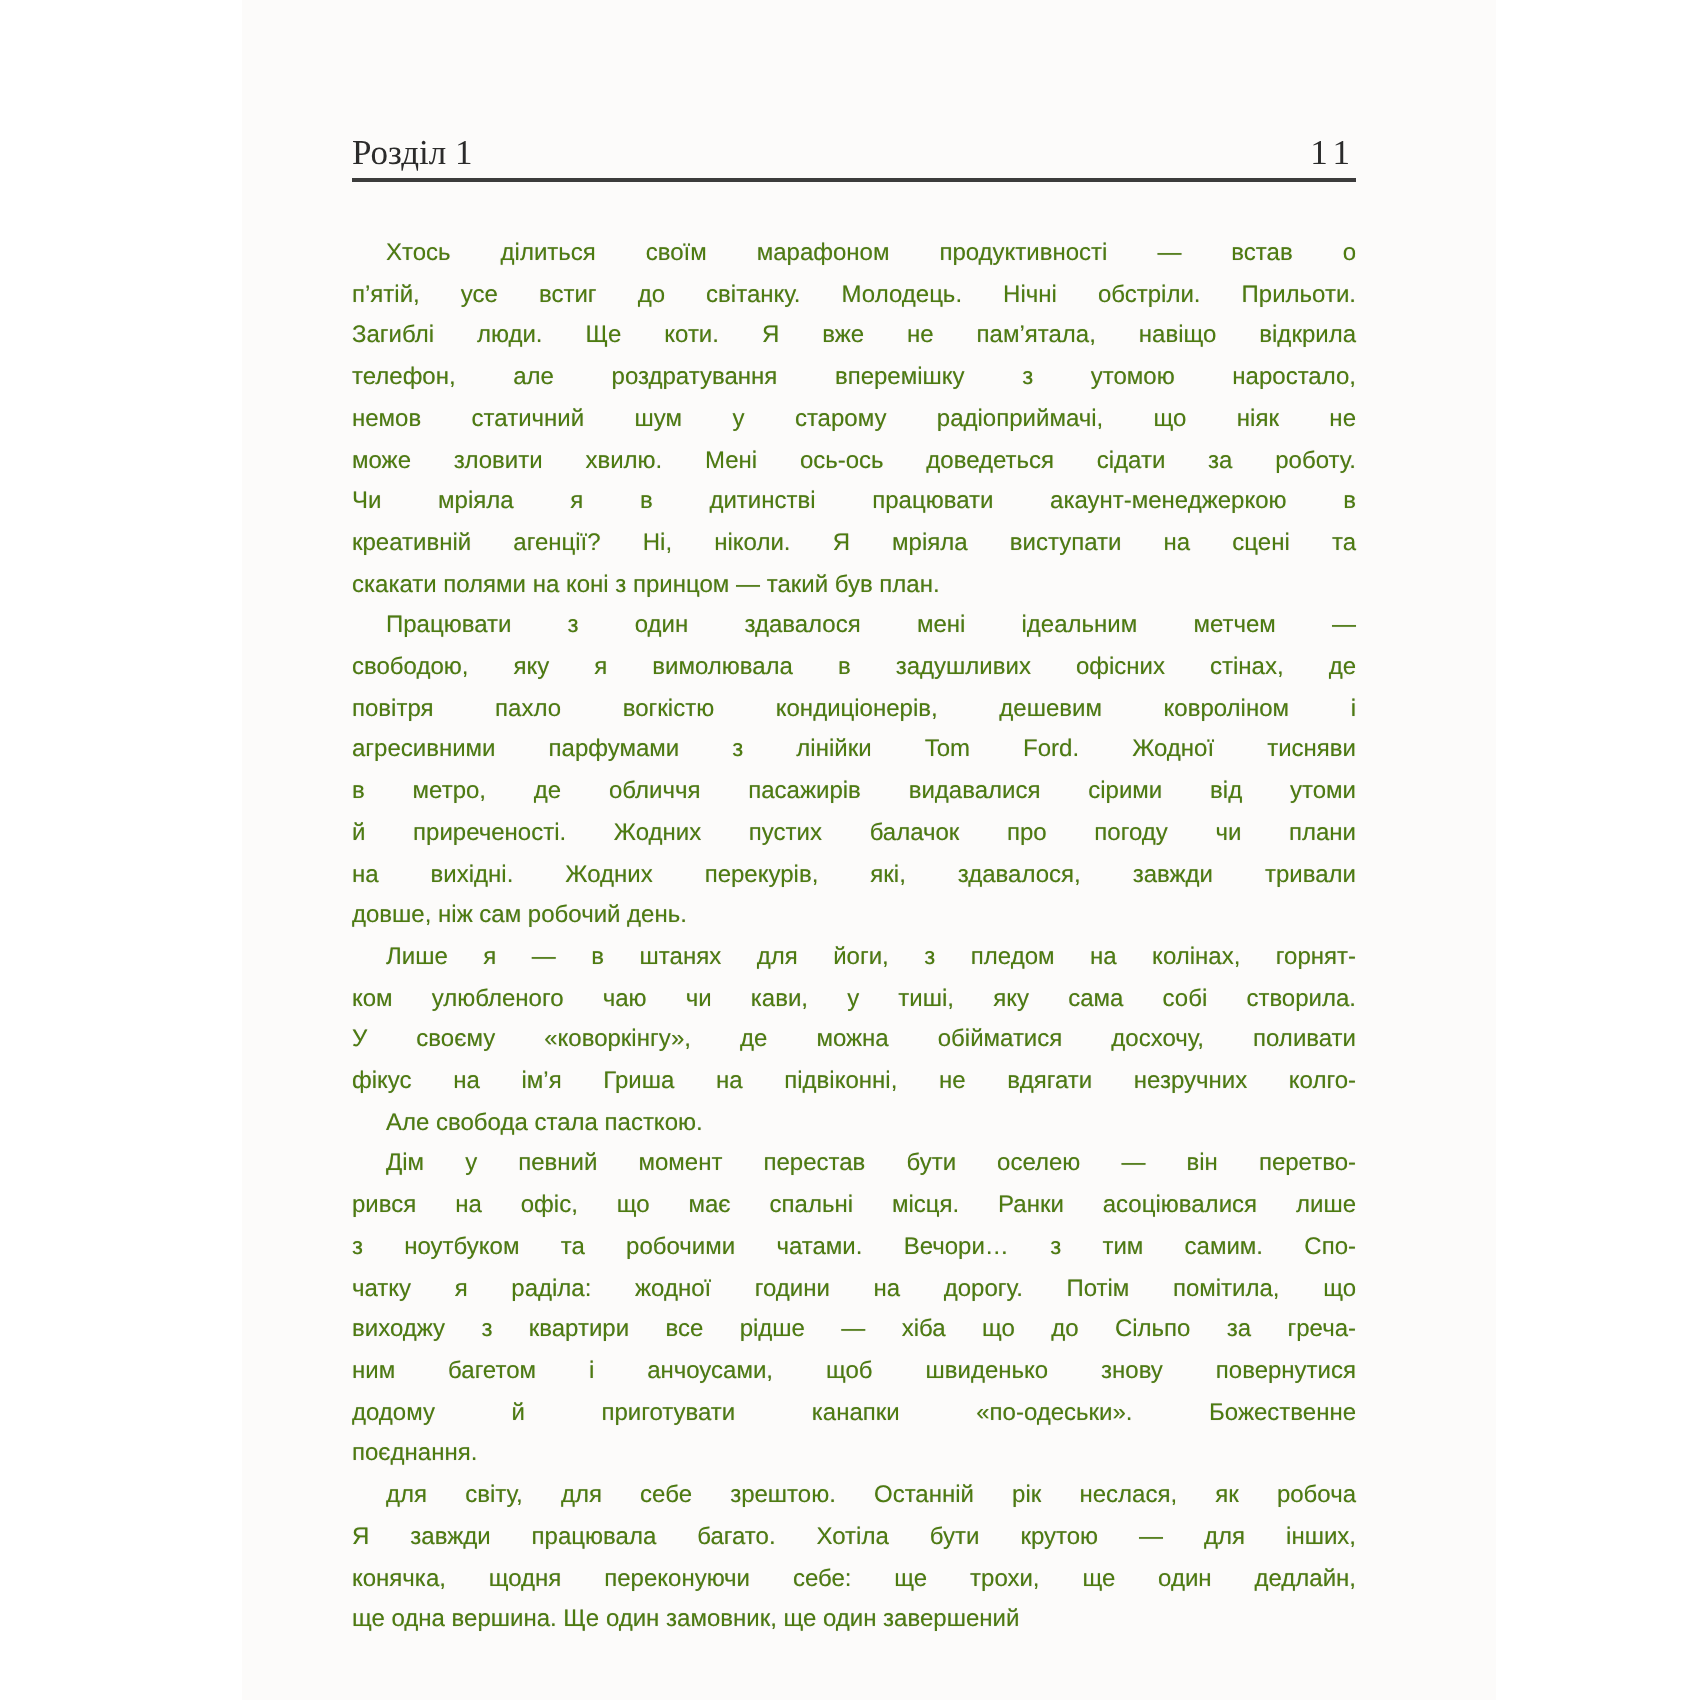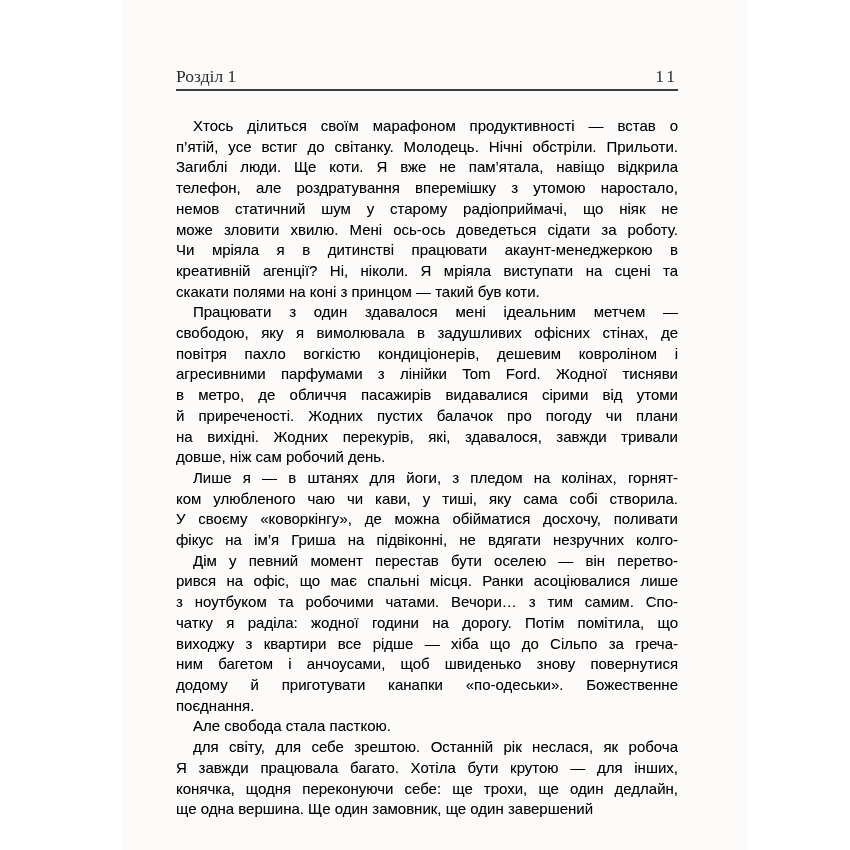--- a/index.html
+++ b/index.html
@@ -40,23 +40,23 @@
     color: #2b2b2b;
     padding-bottom: 3px;
     border-bottom: 2px solid #3c3c3c;
   }
   .page-number {
     letter-spacing: 3px;
   }
   .body-text {
     margin-top: 25px;
     font-family: "Liberation Sans", sans-serif;
-    font-size: 15px;
+    font-size: 12px;
     line-height: 20.7px;
-    color: #000000;
+    color: #4d7c0f;
     text-shadow: 0 0 0.4px rgba(20,20,20,0.35);
   }
   p.para {
     margin: 0;
     padding: 0;
   }
   .line {
     display: block;
     text-align: justify;
     text-align-last: justify;
@@ -82,50 +82,50 @@
     <div class="body-text">
         <p class="para">
           <span class="line">Хтось ділиться своїм марафоном продуктивності — встав о</span>
           <span class="line">п’ятій, усе встиг до світанку. Молодець. Нічні обстріли. Прильоти.</span>
           <span class="line">Загиблі люди. Ще коти. Я вже не пам’ятала, навіщо відкрила</span>
           <span class="line">телефон, але роздратування вперемішку з утомою наростало,</span>
           <span class="line">немов статичний шум у старому радіоприймачі, що ніяк не</span>
           <span class="line">може зловити хвилю. Мені ось-ось доведеться сідати за роботу.</span>
           <span class="line">Чи мріяла я в дитинстві працювати акаунт-менеджеркою в</span>
           <span class="line">креативній агенції? Ні, ніколи. Я мріяла виступати на сцені та</span>
-          <span class="line last">скакати полями на коні з принцом — такий був коти.</span>
+          <span class="line last">скакати полями на коні з принцом — такий був план.</span>
         </p>
         <p class="para">
           <span class="line">Працювати з один здавалося мені ідеальним метчем —</span>
           <span class="line">свободою, яку я вимолювала в задушливих офісних стінах, де</span>
           <span class="line">повітря пахло вогкістю кондиціонерів, дешевим ковроліном і</span>
           <span class="line">агресивними парфумами з лінійки Tom Ford. Жодної тисняви</span>
           <span class="line">в метро, де обличчя пасажирів видавалися сірими від утоми</span>
           <span class="line">й приреченості. Жодних пустих балачок про погоду чи плани</span>
           <span class="line">на вихідні. Жодних перекурів, які, здавалося, завжди тривали</span>
           <span class="line last">довше, ніж сам робочий день.</span>
         </p>
         <p class="para">
           <span class="line">Лише я — в штанях для йоги, з пледом на колінах, горнят-</span>
           <span class="line">ком улюбленого чаю чи кави, у тиші, яку сама собі створила.</span>
           <span class="line">У своєму «коворкінгу», де можна обійматися досхочу, поливати</span>
           <span class="line">фікус на ім’я Гриша на підвіконні, не вдягати незручних колго-</span>
         </p>
         <p class="para">
+          <span class="line last">Але свобода стала пасткою.</span>
+        </p>
+        <p class="para">
           <span class="line">Дім у певний момент перестав бути оселею — він перетво-</span>
           <span class="line">рився на офіс, що має спальні місця. Ранки асоціювалися лише</span>
           <span class="line">з ноутбуком та робочими чатами. Вечори… з тим самим. Спо-</span>
           <span class="line">чатку я раділа: жодної години на дорогу. Потім помітила, що</span>
           <span class="line">виходжу з квартири все рідше — хіба що до Сільпо за греча-</span>
           <span class="line">ним багетом і анчоусами, щоб швиденько знову повернутися</span>
           <span class="line">додому й приготувати канапки «по-одеськи». Божественне</span>
           <span class="line last">поєднання.</span>
-        </p>
-        <p class="para">
-          <span class="line last">Але свобода стала пасткою.</span>
         </p>
         <p class="para">
           <span class="line">для світу, для себе зрештою. Останній рік неслася, як робоча</span>
           <span class="line">Я завжди працювала багато. Хотіла бути крутою — для інших,</span>
           <span class="line">конячка, щодня переконуючи себе: ще трохи, ще один дедлайн,</span>
           <span class="line last">ще одна вершина. Ще один замовник, ще один завершений</span>
         </p>
       </div>
   </div>
 </div>

